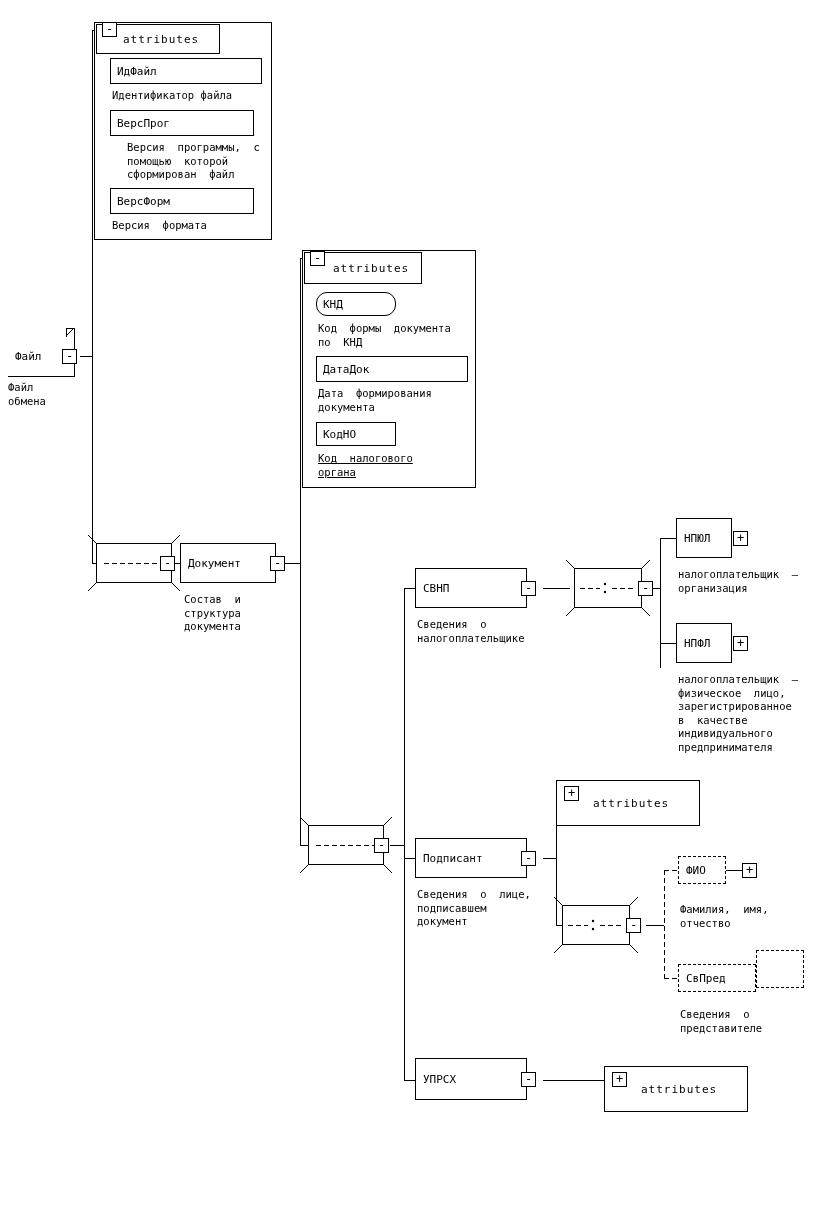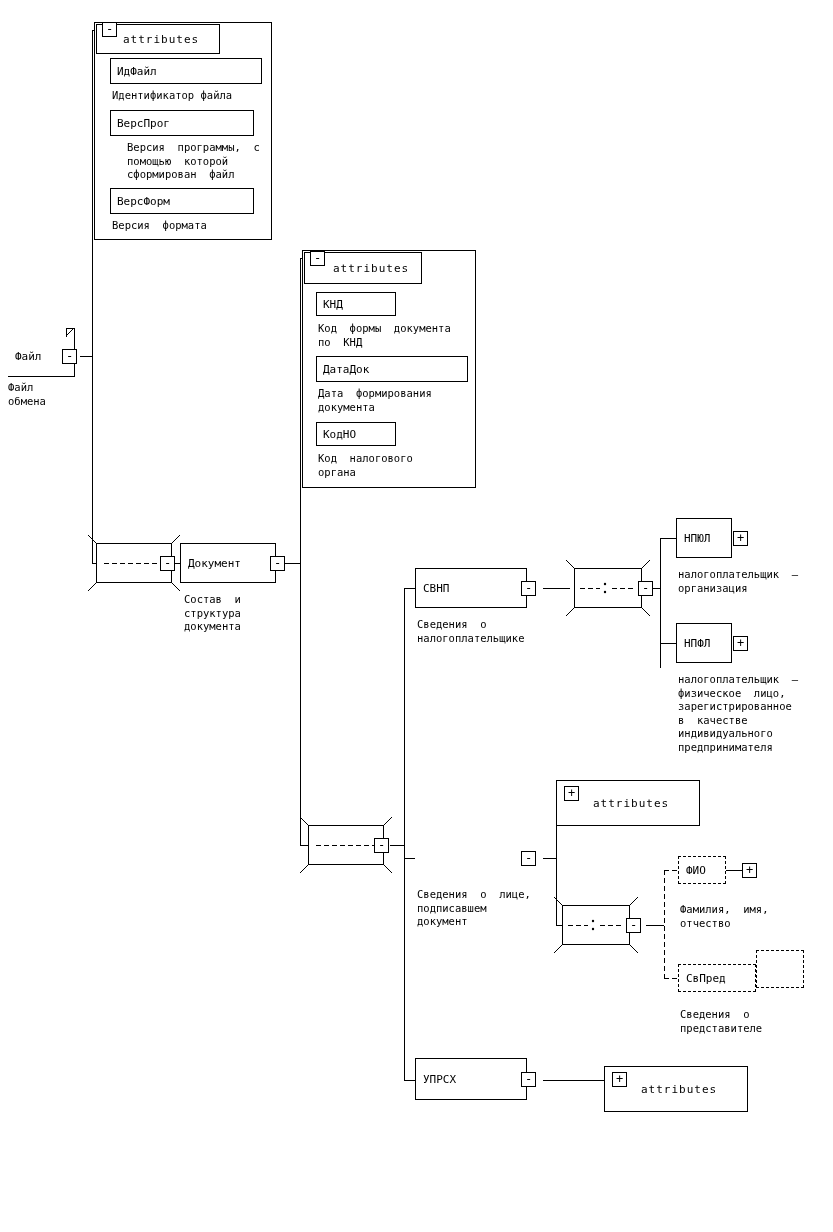--- a/index.html
+++ b/index.html
@@ -126,36 +126,36 @@
   <div class="cap" style="left:184px;top:593px;">Состав  и
 структура
 документа</div>
 
   <div class="attrbox" style="left:302px;top:250px;width:174px;height:238px;"></div>
   <div class="attrhdr" style="left:304px;top:242px;width:118px;height:32px;">
     <span class="lbl" style="padding-left:28px;">attributes</span>
   </div>
   <div class="tog" style="left:310px;top:251px;">-</div>
 
-  <div class="field" style="left:316px;top:292px;width:80px;height:24px;">
+  <div class="field" style="left:316px;top:292px;width:80px;height:24px;border-radius:11px;">
     <span class="lbl">КНД</span>
   </div>
   <div class="cap" style="left:318px;top:322px;">Код  формы  документа
 по  КНД</div>
 
   <div class="field" style="left:316px;top:356px;width:152px;height:26px;">
     <span class="lbl">ДатаДок</span>
   </div>
   <div class="cap" style="left:318px;top:387px;">Дата  формирования
 документа</div>
 
   <div class="field" style="left:316px;top:422px;width:80px;height:24px;">
     <span class="lbl">КодНО</span>
   </div>
-  <div class="cap" style="left:318px;top:452px;">Код  налогового
+  <div class="cap" style="left:318px;top:452px;text-decoration:underline;">Код  налогового
 органа</div>
 
   <div class="seq" style="left:308px;top:825px;width:76px;height:40px;"></div>
   <svg width="833" height="1232">
     <path class="ln" d="M308,825 L300,817 M308,865 L300,873 M384,825 L392,817 M384,865 L392,873"></path>
     <path class="lnd" d="M316,845 L376,845"></path>
   </svg>
   <div class="tog" style="left:374px;top:838px;">-</div>
 
   <div class="node" style="left:415px;top:568px;width:112px;height:40px;">
@@ -185,20 +185,23 @@
     <span class="lbl">НПФЛ</span>
   </div>
   <div class="tog" style="left:733px;top:636px;">+</div>
   <div class="cap" style="left:678px;top:673px;">налогоплательщик  –
 физическое  лицо,
 зарегистрированное
 в  качестве
 индивидуального
 предпринимателя</div>
 
+  <div class="node" style="left:415px;top:838px;width:112px;height:40px;">
+    <span class="lbl">Подписант</span>
+  </div>
   <div class="tog" style="left:521px;top:851px;">-</div>
   <div class="cap" style="left:417px;top:888px;">Сведения  о  лице,
 подписавшем
 документ</div>
 
   <div class="attrhdr" style="left:556px;top:770px;width:144px;height:46px;">
     <span class="lbl" style="padding-left:36px;">attributes</span>
   </div>
   <div class="tog" style="left:564px;top:786px;">+</div>
 

